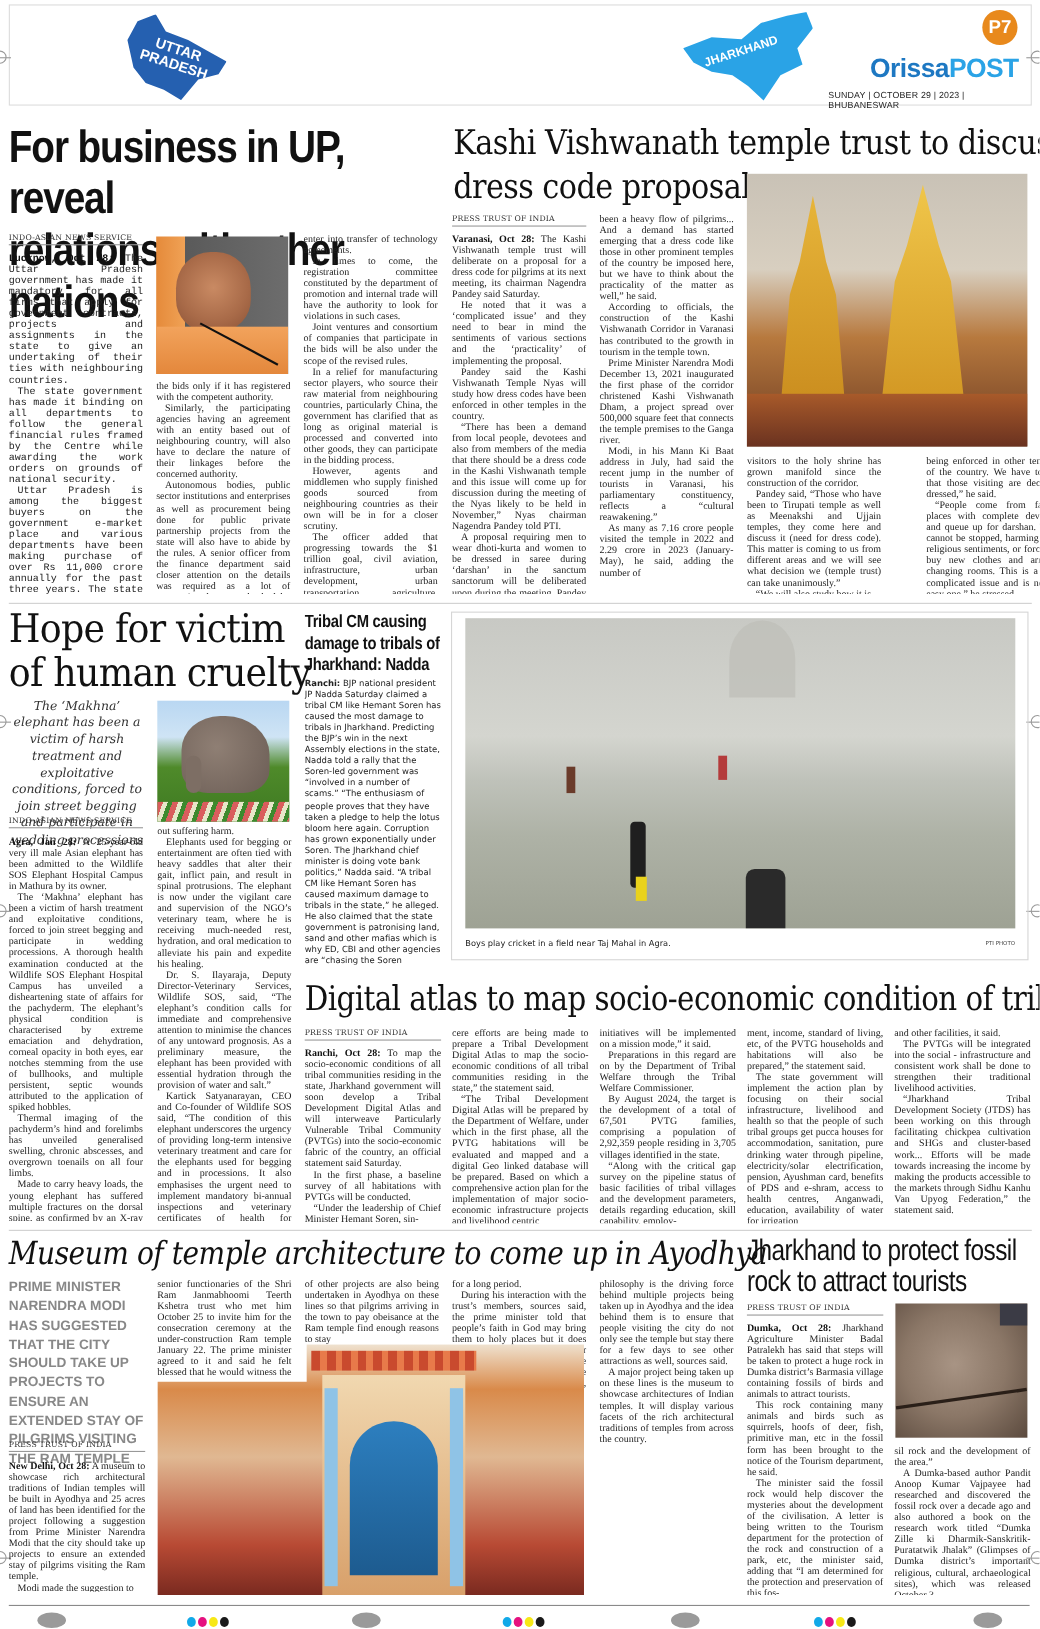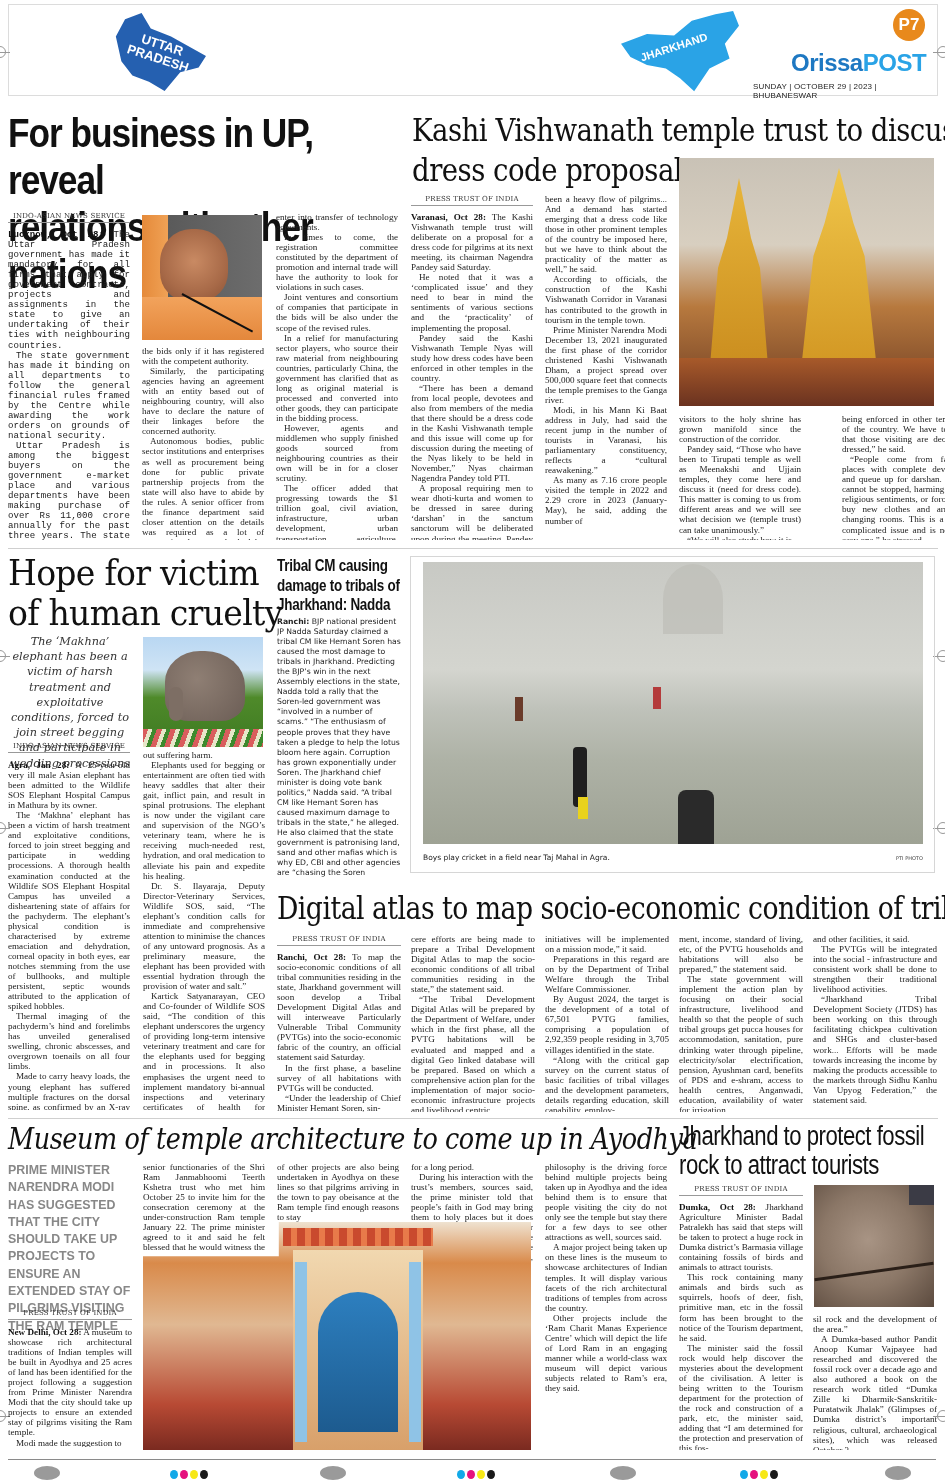--- a/index.html
+++ b/index.html
@@ -22,21 +22,21 @@
   .two-states .states { font-size: 60px; letter-spacing: 3px; line-height: 60px; }
   .page-badge { left: 893px; top: 8px; width: 32px; height: 32px; border-radius: 50%; background: #e8891c; color: #fff;
     font-family: "Liberation Sans", sans-serif; font-weight: bold; font-size: 17px; display: flex; align-items: center; justify-content: center; }
   .logo { left: 790px; top: 48px; font-family: "Liberation Sans", sans-serif; font-weight: bold; font-size: 24px; color: #1e78c2; letter-spacing: -0.5px; }
   .logo .post { color: #2aa3e6; }
   .dateline { left: 752px; top: 80px; font-family: "Liberation Sans", sans-serif; font-size: 8px; color: #222; letter-spacing: 0.2px; }
 
   .hl-cond { font-family: "Liberation Sans", sans-serif; font-weight: bold; color: #111; transform-origin: left top; }
   .hl-serif { font-family: "DejaVu Serif", serif; color: #111; }
   .agency { font-family: "DejaVu Serif", serif; font-size: 7px; color: #333; text-transform: uppercase; letter-spacing: 0.2px;
-    border-bottom: 1px solid #999; padding-bottom: 2px; text-align: center; }
+    border-bottom: 1px solid #999; padding-bottom: 2px; }
   .col { font-family: "Liberation Serif", serif; font-size: 9.1px; line-height: 10.05px; color: #222; text-align: justify; hyphens: auto; overflow: hidden; }
   .col p { text-indent: 8px; }
   .col p.first { text-indent: 0; }
   .col b { font-weight: bold; color: #111; }
   .photo { overflow: hidden; }
   .rule-h { background: #cfcfcf; height: 1px; }
   .caption { font-family: "DejaVu Sans", sans-serif; font-size: 7.5px; color: #222; }
   .credit { font-family: "DejaVu Sans", sans-serif; font-size: 5px; color: #444; }
   .intro-italic { font-family: "DejaVu Serif", serif; font-style: italic; font-size: 11.3px; line-height: 15.2px; color: #333; text-align: center; }
   .sans-brief { font-family: "DejaVu Sans", sans-serif; font-size: 7.7px; line-height: 10.05px; color: #222; }
@@ -196,21 +196,21 @@
   <p>“Under the leadership of Chief Minister Hemant Soren, sin-</p>
 </div>
 <div class="abs col" style="left:411px; top:934px; width:124px; height:178px;">
   <p class="first">cere efforts are being made to prepare a Tribal Development Digital Atlas to map the socio-economic conditions of all tribal communities residing in the state,” the statement said.</p>
   <p>“The Tribal Development Digital Atlas will be prepared by the Department of Welfare, under which in the first phase, all the PVTG habitations will be evaluated and mapped and a digital Geo linked database will be prepared. Based on which a comprehensive action plan for the implementation of major socio-economic infrastructure projects and livelihood centric</p>
 </div>
 <div class="abs col" style="left:545px; top:934px; width:124px; height:178px;">
   <p class="first">initiatives will be implemented on a mission mode,” it said.</p>
   <p>Preparations in this regard are on by the Department of Tribal Welfare through the Tribal Welfare Commissioner.</p>
   <p>By August 2024, the target is the development of a total of 67,501 PVTG families, comprising a population of 2,92,359 people residing in 3,705 villages identified in the state.</p>
-  <p>“Along with the critical gap survey on the current status of basic facilities of tribal villages and the development parameters, details regarding education, skill capability, employ-</p>
+  <p>“Along with the critical gap survey on the pipeline status of basic facilities of tribal villages and the development parameters, details regarding education, skill capability, employ-</p>
 </div>
 <div class="abs col" style="left:679px; top:934px; width:124px; height:178px;">
   <p class="first">ment, income, standard of living, etc, of the PVTG households and habitations will also be prepared,” the statement said.</p>
   <p>The state government will implement the action plan by focusing on their social infrastructure, livelihood and health so that the people of such tribal groups get pucca houses for accommodation, sanitation, pure drinking water through pipeline, electricity/solar electrification, pension, Ayushman card, benefits of PDS and e-shram, access to health centres, Anganwadi, education, availability of water for irrigation</p>
 </div>
 <div class="abs col" style="left:813px; top:934px; width:124px; height:178px;">
   <p class="first">and other facilities, it said.</p>
   <p>The PVTGs will be integrated into the social - infrastructure and consistent work shall be done to strengthen their traditional livelihood activities.</p>
   <p>“Jharkhand Tribal Development Society (JTDS) has been working on this through facilitating chickpea cultivation and SHGs and cluster-based work... Efforts will be made towards increasing the income by making the products accessible to the markets through Sidhu Kanhu Van Upyog Federation,” the statement said.</p>
 </div>
@@ -239,21 +239,20 @@
 <div class="abs photo" style="left:143px; top:1222px; width:388px; height:228px; background: linear-gradient(180deg,#efe2d0 0%,#d98a4a 18%,#e0b892 45%,#b84a34 80%,#7a2a20 100%); clip-path: polygon(0% 15%, 35% 15%, 35% 0%, 100% 0%, 100% 100%, 0% 100%);">
   <div style="position:absolute; left:140px; top:6px; width:150px; height:18px; background: repeating-linear-gradient(90deg,#c94a2e 0 8px,#e87a4a 8px 14px);"></div>
   <div style="position:absolute; left:150px; top:28px; width:130px; height:200px; background: linear-gradient(180deg,#f1d8b0,#d8a06a);"></div>
   <div style="position:absolute; left:175px; top:70px; width:80px; height:140px; border-radius:40px 40px 0 0; background: linear-gradient(180deg,#2d7fbf,#1d5b8f);"></div>
   <div style="position:absolute; left:152px; top:40px; width:12px; height:180px; background:#8fc3e6;"></div>
   <div style="position:absolute; left:266px; top:40px; width:12px; height:180px; background:#8fc3e6;"></div>
 </div>
 <div class="abs col" style="left:545px; top:1162px; width:122px; height:288px;">
   <p class="first">philosophy is the driving force behind multiple projects being taken up in Ayodhya and the idea behind them is to ensure that people visiting the city do not only see the temple but stay there for a few days to see other attractions as well, sources said.</p>
   <p>A major project being taken up on these lines is the museum to showcase architectures of Indian temples. It will display various facets of the rich architectural traditions of temples from across the country.</p>
-  <p>Other projects include the ‘Ram Charit Manas Experience Centre’ which will depict the life of Lord Ram in an engaging manner while a world-class wax museum will depict various subjects related to Ram’s era, they said.</p>
 </div>
 
 <div class="abs hl-cond" style="left:679px; top:1122px; width:320px; font-size:27px; line-height:29px; font-weight:normal; letter-spacing:-0.6px; transform:scaleX(0.82);">
   <div>Jharkhand to protect fossil</div>
   <div>rock to attract tourists</div>
 </div>
 <div class="abs agency" style="left:679px; top:1185px; width:124px;">PRESS TRUST OF INDIA</div>
 <div class="abs col" style="left:679px; top:1202px; width:124px; height:248px;">
   <p class="first"><b>Dumka, Oct 28:</b><span> Jharkhand Agriculture Minister Badal Patralekh has said that steps will be taken to protect a huge rock in Dumka district’s Barmasia village containing fossils of birds and animals to attract tourists.</span></p>
   <p>This rock containing many animals and birds such as squirrels, hoofs of deer, fish, primitive man, etc in the fossil form has been brought to the notice of the Tourism department, he said.</p>

